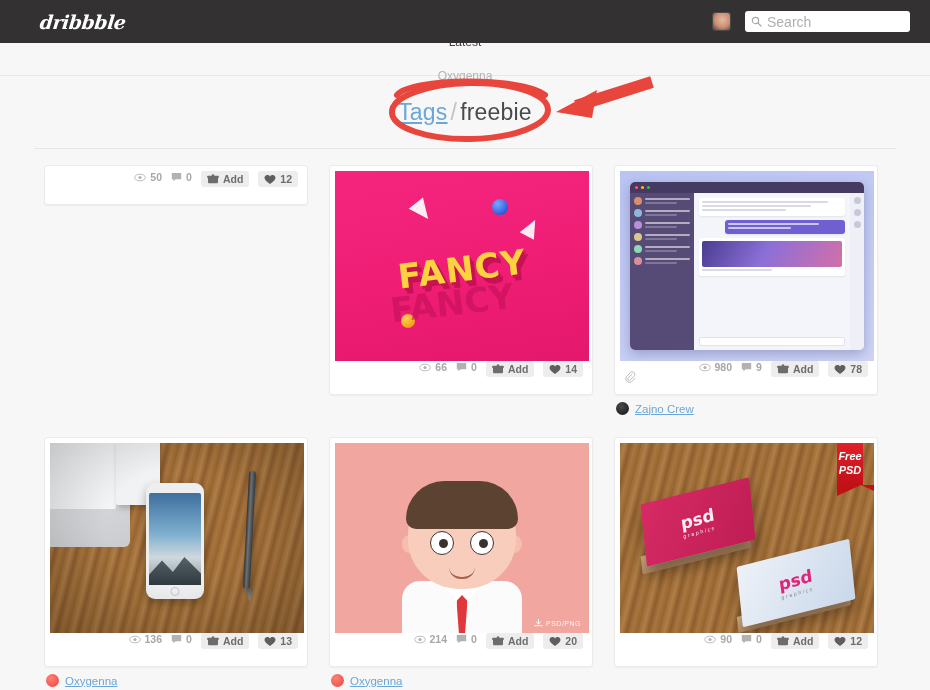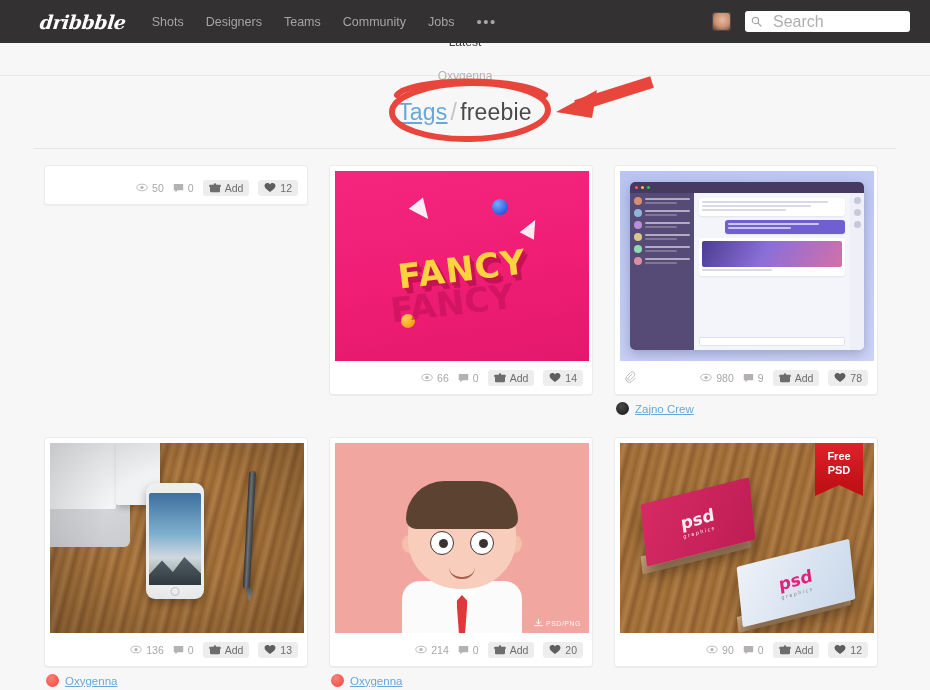--- a/index.html
+++ b/index.html
@@ -38,21 +38,21 @@
     width: 19px; height: 19px; border-radius: 3px;
     background: radial-gradient(circle at 55% 40%, #e8b9a2 0%, #c98e73 55%, #5a3a2c 100%);
     border: 1px solid #4a4849;
   }
   .search-box {
     width: 165px; height: 21px; background: #fff;
     border-radius: 3px; display: flex; align-items: center;
     padding: 0 6px; gap: 5px;
   }
   .search-box .mag { flex: 0 0 auto; }
-  .search-placeholder { color: #b0aeae; font-size: 16px; margin-left: 6px; }
+  .search-placeholder { color: #b0aeae; font-size: 14px; }
 
   
   .subnav {
     height: 33px; background: #f7f7f7;
     border-bottom: 1px solid #e8e8e8;
     display: flex; align-items: center; justify-content: center;
     gap: 20px;
     flex-direction: column;
   }
   .subnav a { font-size: 12px; text-decoration: none; }
@@ -92,24 +92,25 @@
     border-radius: 3px;
     padding: 5px 5px 0 5px;
     box-shadow: 0 1px 1px rgba(0,0,0,0.04);
   }
   .thumb {
     width: 254px; height: 190px;
     overflow: hidden; position: relative;
     background: #ddd;
   }
   .statbar {
-    height: 33px; display: flex; align-items: center;
+    height: 33px; display: flex; align-items: flex-start;
     justify-content: flex-end; gap: 9px;
     padding: 0 4px;
     position: relative;
+    font-weight: bold;
   }
   .stat { display: flex; align-items: center; gap: 4px; color: #a8a6a7; font-size: 10.5px; }
   .pill {
     display: flex; align-items: center; gap: 4px;
     background: #ededed; border-radius: 3px;
     padding: 2px 6px; color: #6e6c6d; font-size: 10.5px;
   }
   .clip-icon { position: absolute; left: 4px; top: 50%; transform: translateY(-50%); }
   .author-row {
     display: flex; align-items: center; gap: 6px;
@@ -226,38 +227,30 @@
     background:linear-gradient(180deg,#d9b48d,#b98f66); transform: rotate(-14deg) skewX(-8deg); border-radius:0 0 2px 2px; }
   .box-white { position:absolute; left:118px; top:110px; width:116px; height:60px;
     background:linear-gradient(125deg,#eef2f8 0%,#dde6f2 45%,#c9d8ea 100%); transform: rotate(-14deg) skewX(-8deg);
     box-shadow: 0 10px 16px rgba(0,0,0,0.34); border-radius:2px; }
   .box-white-side { position:absolute; left:116px; top:160px; width:116px; height:16px;
     background:linear-gradient(180deg,#dcb78f,#bb9268); transform: rotate(-14deg) skewX(-8deg); border-radius:0 0 2px 2px; }
   .psd-logo { position:absolute; left:50%; top:50%; transform:translate(-50%,-50%) rotate(-2deg);
     font-family:"DejaVu Sans", sans-serif; font-weight:bold; font-size:17px; color:rgba(255,255,255,0.92); }
   .psd-logo small { display:block; font-size:5px; font-weight:normal; letter-spacing:1.5px; text-align:center; }
   .psd-logo.color { color:#e0227a; }
-  .ribbon { position:absolute; right:11px; top:0; width:48px; }
+  .ribbon { position:absolute; right:11px; top:0; width:26px;font-style:italic; }
   .ribbon-body { background:linear-gradient(180deg,#e0222a 0%,#c21017 100%); color:#fff;
     text-align:center; font-weight:bold; font-size:11px; line-height:14px; padding:6px 0 8px 0; }
   .ribbon-tail { width:0; height:0; border-left:24px solid #c21017; border-right:24px solid #c21017; border-bottom:11px solid transparent; }
 </style>
 </head>
 <body>
 
 <div class="topbar">
   <div class="logo">dribbble</div>
-  <div class="nav">
-    <a class="nav-item" href="#">Shots</a>
-    <a class="nav-item" href="#">Designers</a>
-    <a class="nav-item" href="#">Teams</a>
-    <a class="nav-item" href="#">Community</a>
-    <a class="nav-item" href="#">Jobs</a>
-    <span class="nav-dots">•••</span>
-  </div>
   <div class="topbar-right">
     <div class="avatar-me"></div>
     <div class="search-box">
       <span class="mag">
         <svg width="11" height="11" viewBox="0 0 16 16">
             <circle cx="6.5" cy="6.5" r="4.6" fill="none" stroke="#a8a6a7" stroke-width="1.7"></circle>
             <line x1="10" y1="10" x2="14.5" y2="14.5" stroke="#a8a6a7" stroke-width="1.8" stroke-linecap="round"></line>
           </svg>
       </span>
       <span class="search-placeholder">Search</span>

